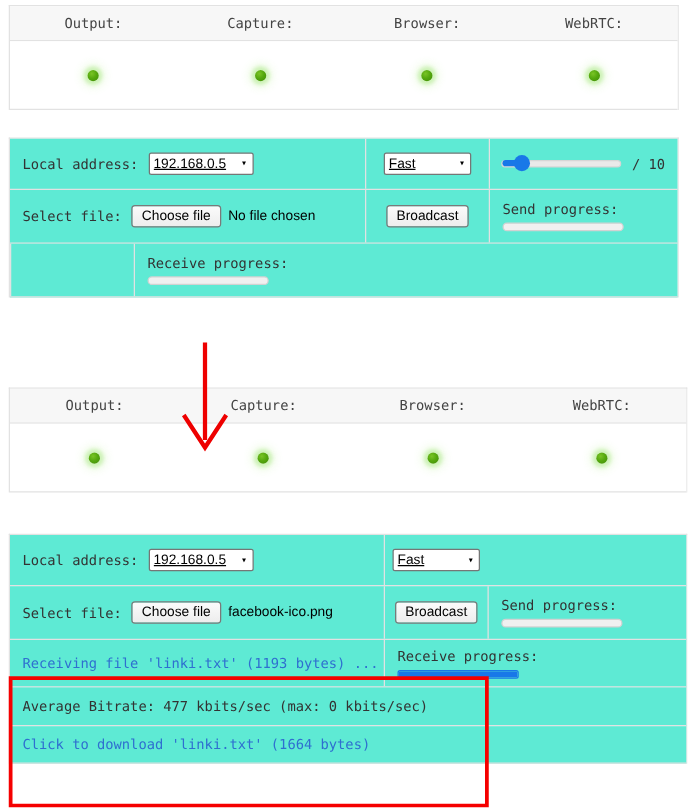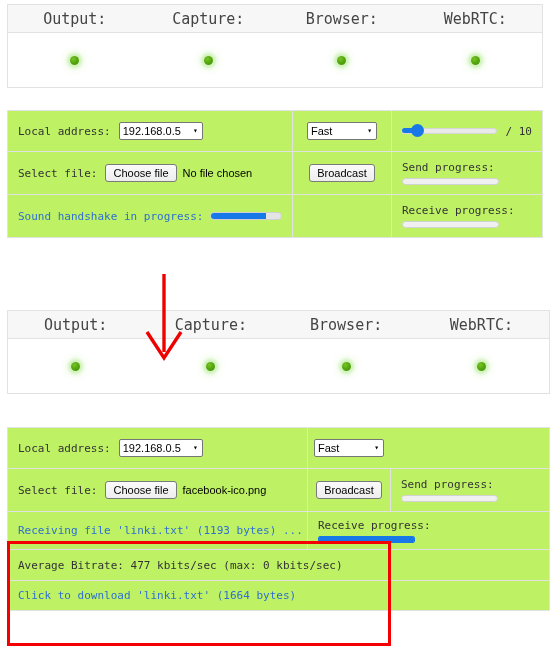--- a/index.html
+++ b/index.html
@@ -46,35 +46,35 @@
   }
   .status-cell {
     box-sizing: border-box;
     display: flex;
     align-items: center;
     justify-content: center;
     height: 100%;
   }
   .status-head .status-cell {
     color: #444;
-    font-size: 15px;
+    font-size: 11px;
     letter-spacing: 0px;
   }
   .led {
     width: 9px;
     height: 9px;
     border-radius: 50%;
     background: radial-gradient(circle at 38% 33%, #79c425 0%, #55a80e 45%, #3e8c06 100%);
     box-shadow: 0 0 3px 3px rgba(120, 220, 60, 0.28),
                 0 0 7px 5px rgba(140, 230, 80, 0.16);
   }
 
   
   .form-row {
-    background: #bef264;
+    background: #5eead4;
   }
   .cell {
     box-sizing: border-box;
     height: 100%;
     display: flex;
     align-items: center;
     padding: 0 10px;
   }
   .cell-label { }
   .cell-btn { justify-content: center; }
@@ -91,20 +91,21 @@
     color: #000;
     background: #ffffff;
     border: 1px solid #767676;
     border-radius: 2px;
     padding: 1px 2px 1px 3px;
     height: 18px;
     line-height: 15px;
     box-sizing: border-box;
     -webkit-appearance: none;
     appearance: none;
+    text-decoration: underline;
   }
   .selwrap { position: relative; display: inline-flex; align-items: center; }
   .selwrap .caret {
     position: absolute;
     right: 5px;
     pointer-events: none;
     font-size: 8px;
     color: #000;
     line-height: 1;
   }
@@ -291,26 +292,20 @@
     </div>
     <div class="cell cell-prog bdr-l" style="width:151px">
       <span class="prog-label">Send progress:</span>
       <span class="prog">
           <i style="width:0%"></i>
         </span>
     </div>
   </div>
 
   <div class="row form-row" style="height:43px">
-    <div class="cell cell-label" style="width:284px">
-      <span class="lbl-blue">Sound handshake in progress:</span>
-      <span class="hs-bar">
-          <i style="width:78%"></i>
-        </span>
-    </div>
     <div class="cell bdr-l" style="width:99px"></div>
     <div class="cell cell-prog bdr-l" style="width:151px">
       <span class="prog-label">Receive progress:</span>
       <span class="prog">
           <i style="width:0%"></i>
         </span>
     </div>
   </div>
 </div>
 

